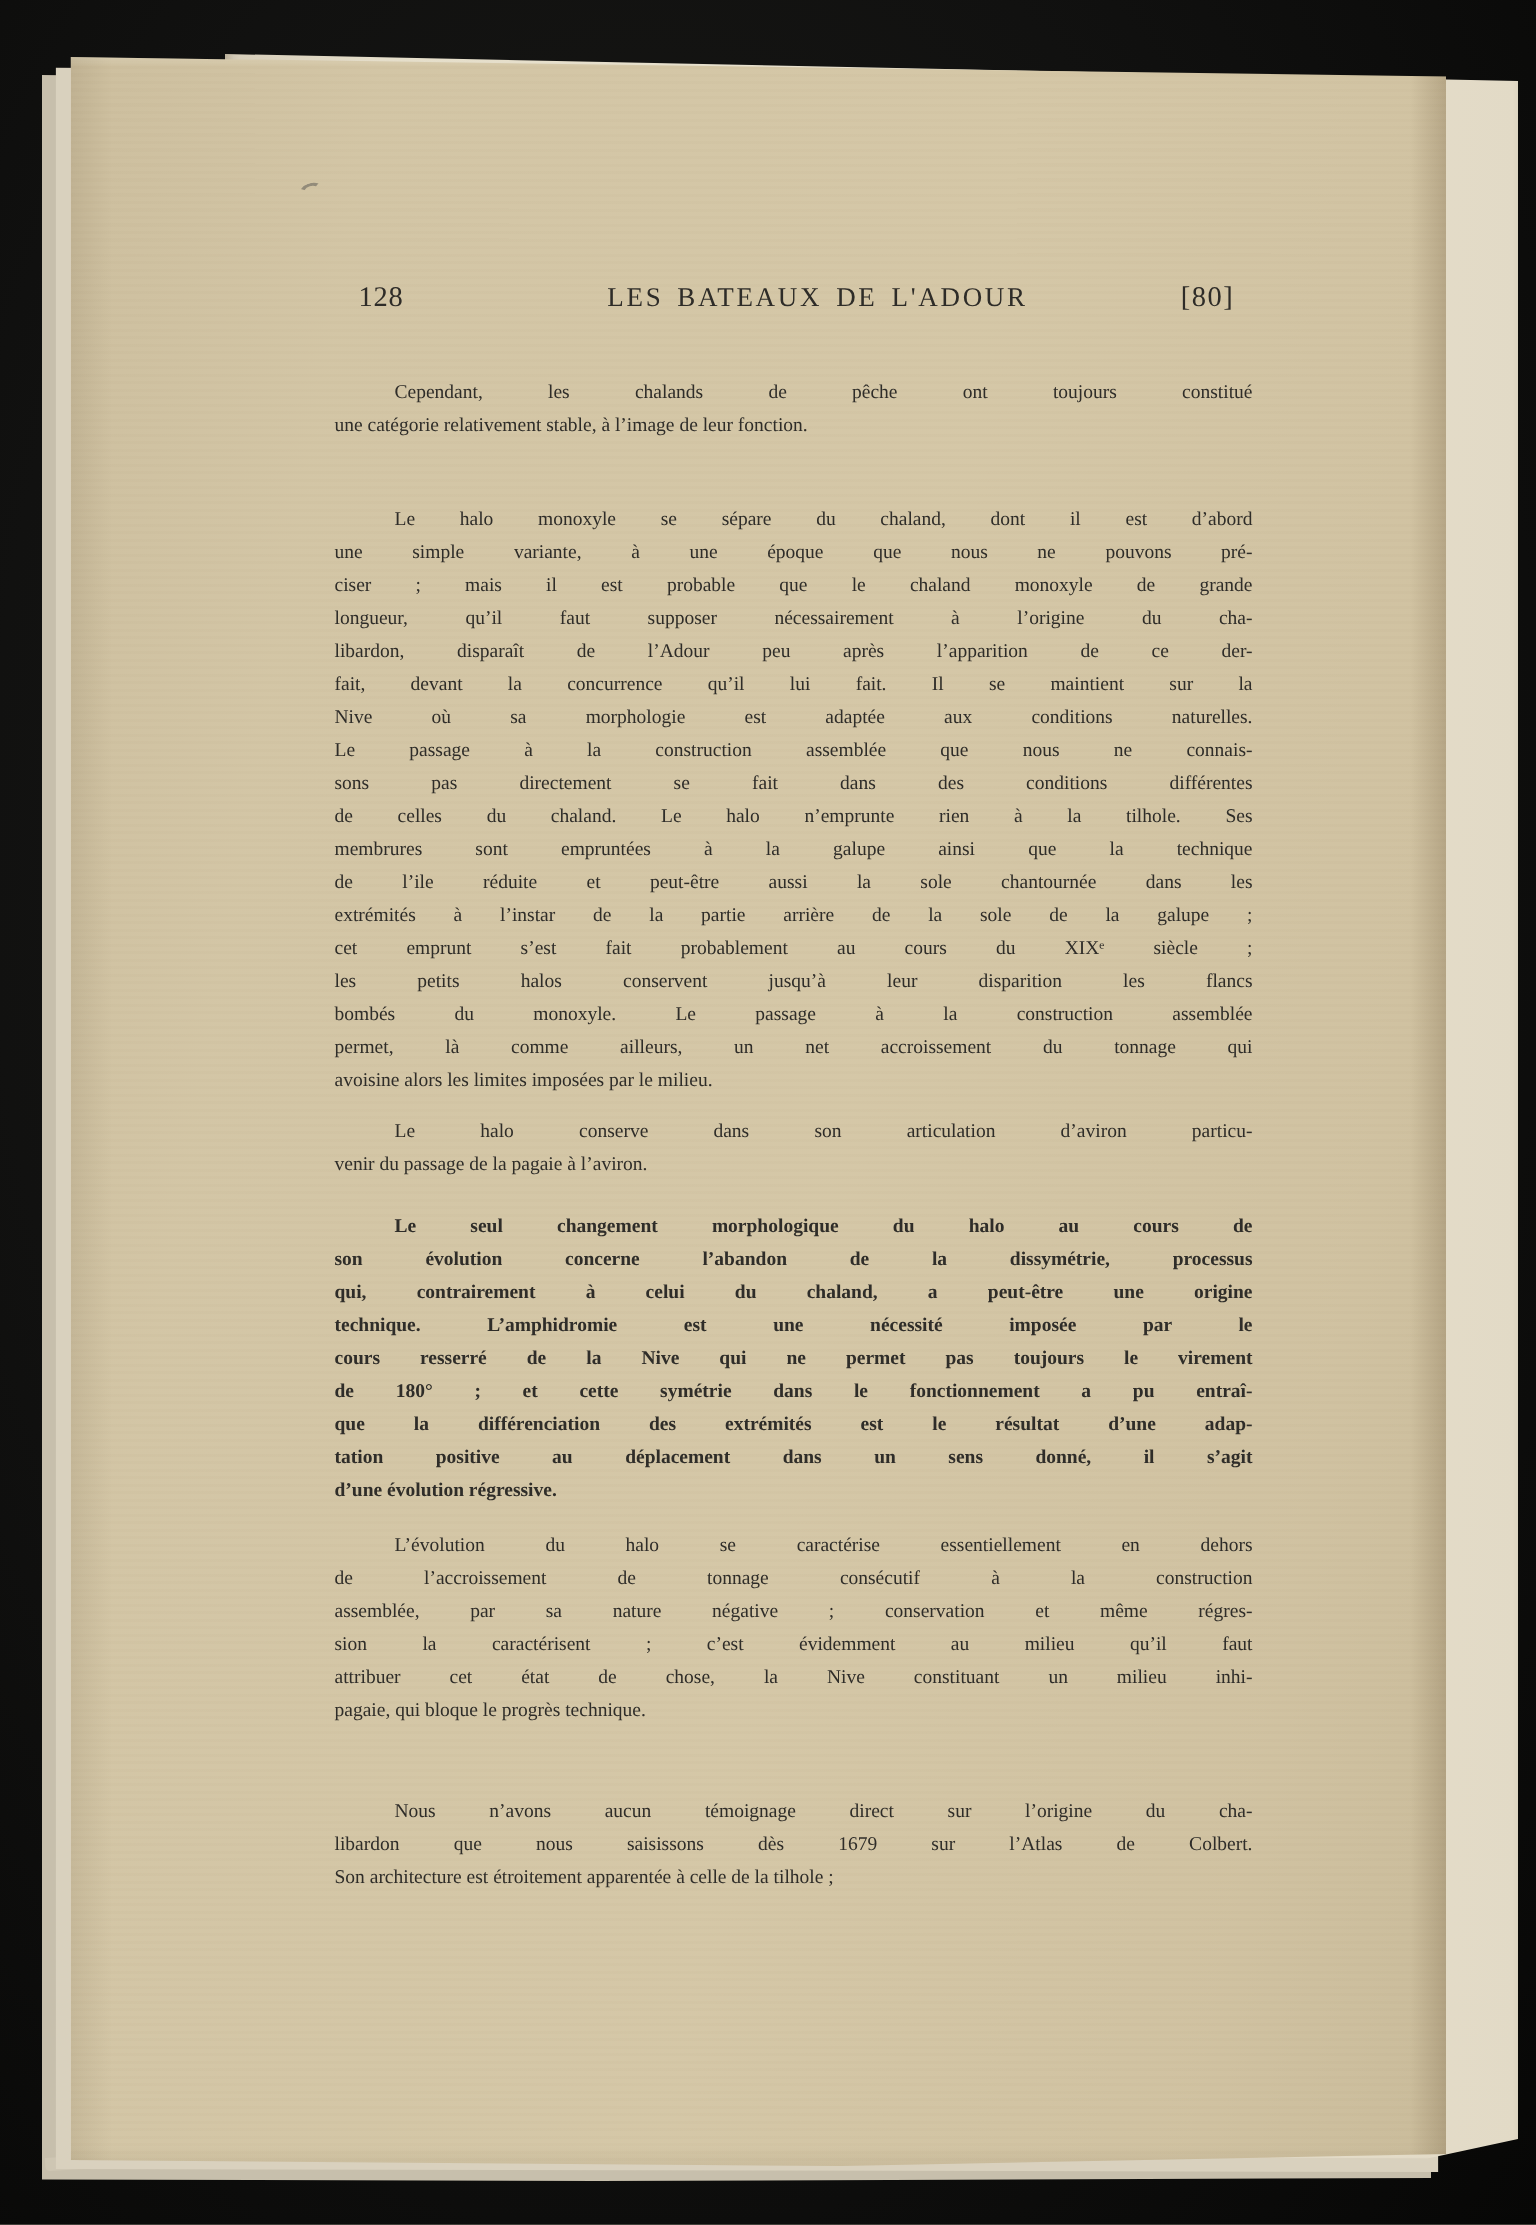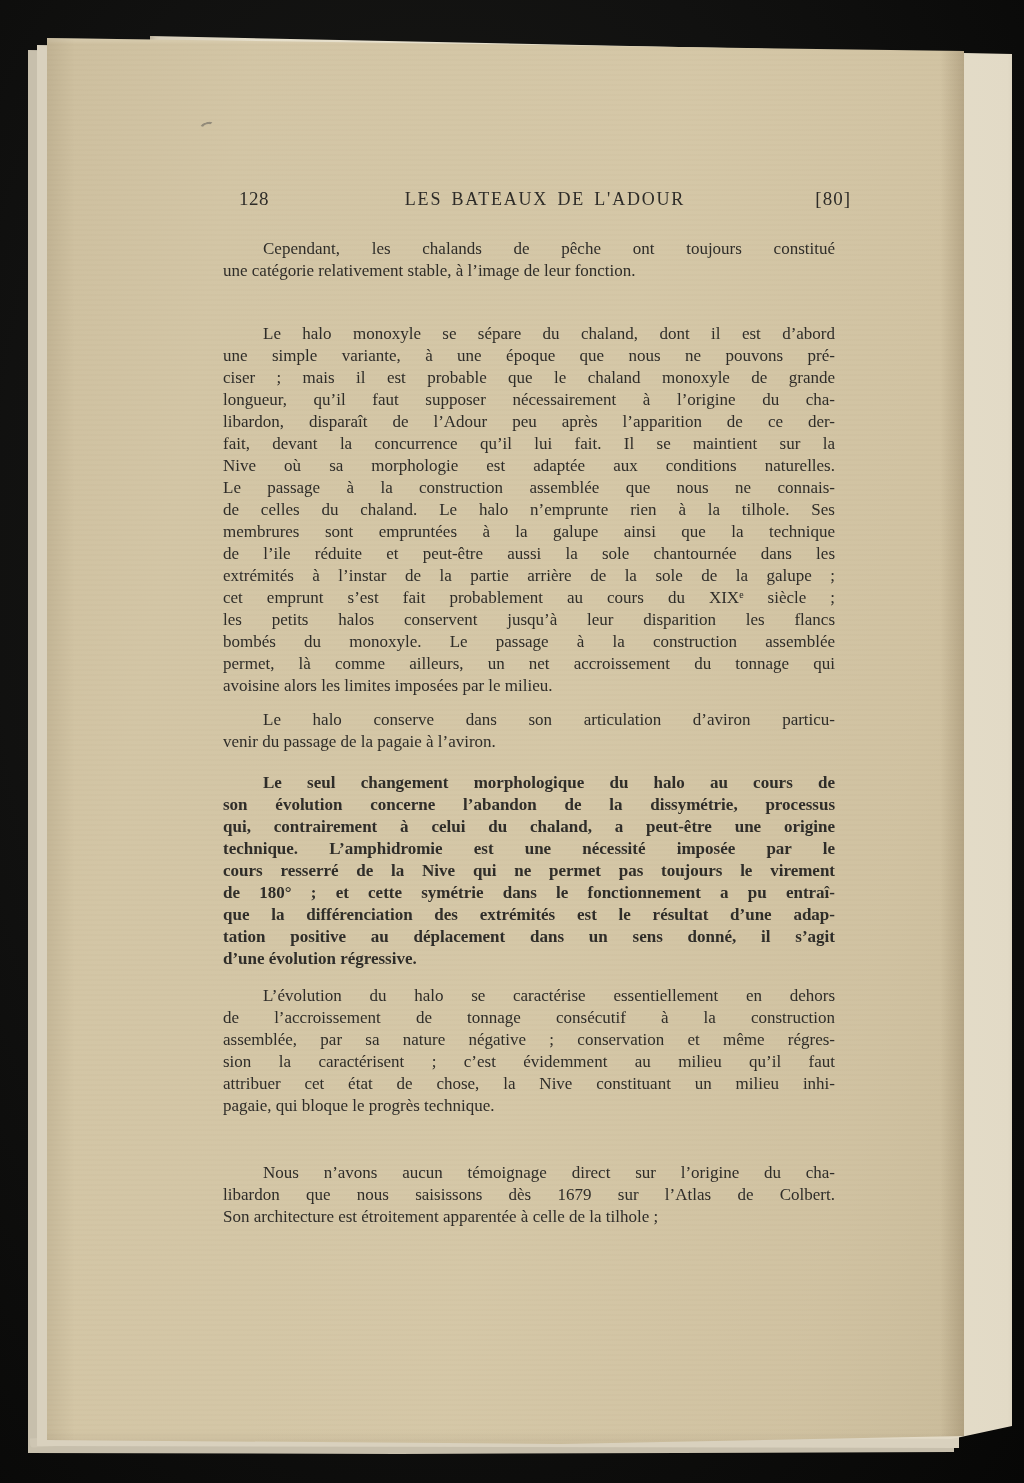--- a/index.html
+++ b/index.html
@@ -64,25 +64,25 @@
     border-radius:60% 60% 0 0; transform:rotate(-18deg); opacity:.8;
   }
 
   .page-header {
     position:absolute; left:192px; top:158px; width:612px;
     display:flex; align-items:baseline;
     font-size:19px; color:#2e2c28;
   }
   .pg-num { width:92px; text-align:left; letter-spacing:.5px; }
   .run-title { flex:1; text-align:center; font-size:18px; letter-spacing:1.8px; word-spacing:3px; }
-  .ref { width:92px; text-align:right; letter-spacing:1px; }
+  .ref { width:92px; text-align:center; letter-spacing:1px; }
 
   .text-block {
-    position:absolute; left:176px; top:170px; width:612px;
-    font-size:17px; line-height:22px; color:#2f2d29;
+    position:absolute; left:176px; top:182px; width:612px;
+    font-size:13px; line-height:22px; color:#2f2d29;
   }
   .para { margin:0; }
   .para:nth-child(1) { margin-top:38px; }
   .para:nth-child(2) { margin-top:41px; }
   .para:nth-child(3) { margin-top:12px; }
   .para:nth-child(4) { margin-top:19px;font-weight:bold; }
   .para:nth-child(5) { margin-top:15px; }
   .para:nth-child(6) { margin-top:45px; }
   .ln { text-align:justify; text-align-last:justify; white-space:normal; }
   .ln.firstline { text-indent:40px; }
@@ -112,20 +112,21 @@
       </div>
       <div class="para">
         <div class="ln firstline">Le halo monoxyle se sépare du chaland, dont il est d’abord</div>
         <div class="ln">une simple variante, à une époque que nous ne pouvons pré-</div>
         <div class="ln">ciser ; mais il est probable que le chaland monoxyle de grande</div>
         <div class="ln">longueur, qu’il faut supposer nécessairement à l’origine du cha-</div>
         <div class="ln">libardon, disparaît de l’Adour peu après l’apparition de ce der-</div>
         <div class="ln">fait, devant la concurrence qu’il lui fait. Il se maintient sur la</div>
         <div class="ln">Nive où sa morphologie est adaptée aux conditions naturelles.</div>
         <div class="ln">Le passage à la construction assemblée que nous ne connais-</div>
+        <div class="ln">sons pas directement se fait dans des conditions différentes</div>
         <div class="ln">de celles du chaland. Le halo n’emprunte rien à la tilhole. Ses</div>
         <div class="ln">membrures sont empruntées à la galupe ainsi que la technique</div>
         <div class="ln">de l’ile réduite et peut-être aussi la sole chantournée dans les</div>
         <div class="ln">extrémités à l’instar de la partie arrière de la sole de la galupe ;</div>
         <div class="ln">cet emprunt s’est fait probablement au cours du XIXᵉ siècle ;</div>
         <div class="ln">les petits halos conservent jusqu’à leur disparition les flancs</div>
         <div class="ln">bombés du monoxyle. Le passage à la construction assemblée</div>
         <div class="ln">permet, là comme ailleurs, un net accroissement du tonnage qui</div>
         <div class="ln lastline">avoisine alors les limites imposées par le milieu.</div>
       </div>

